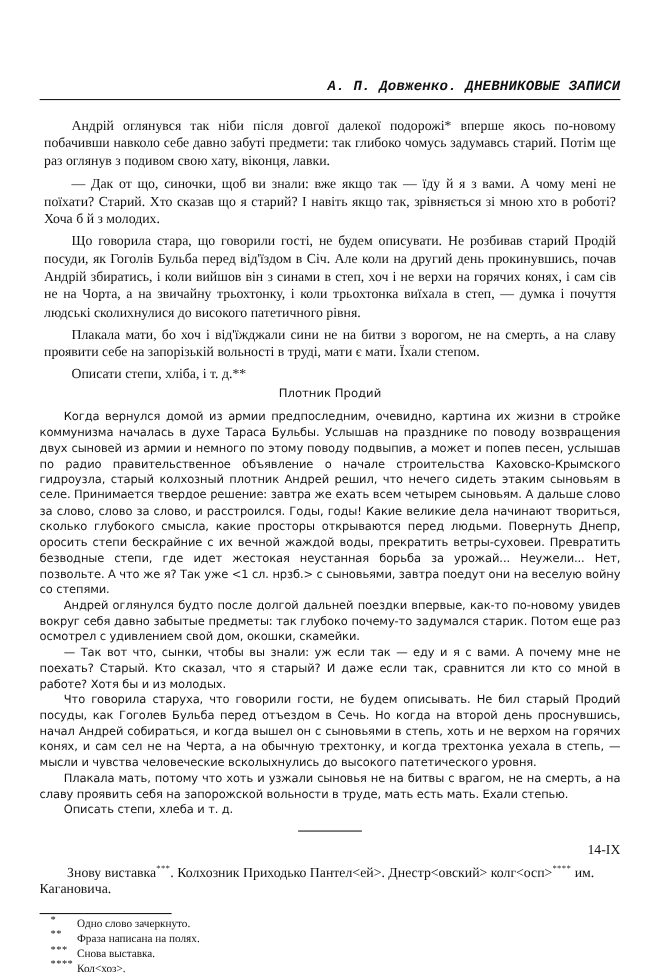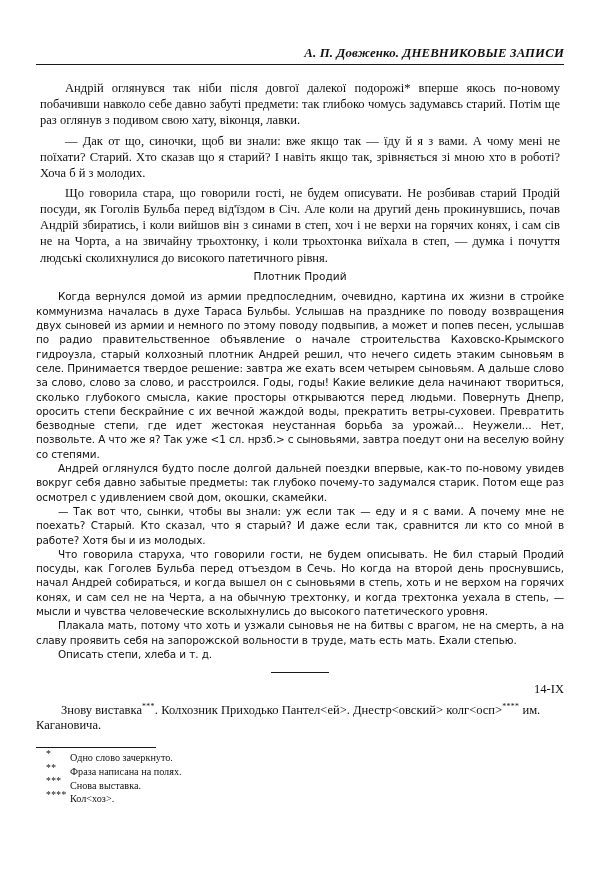--- a/index.html
+++ b/index.html
@@ -19,21 +19,22 @@
   .page {
     position: relative;
     width: 600px;
     height: 888px;
     box-sizing: border-box;
     padding: 0 36px;
   }
 
   
   .runhead-zone {
-    padding-top: 46px;
+    padding-top: 72px;
+    font-family: Liberation Mono, monospace;
   }
   .runhead {
     text-align: right;
     font-style: italic;
     font-weight: bold;
     font-size: 12.8px;
     letter-spacing: 0.15px;
     line-height: 1.1;
     white-space: nowrap;
   }
@@ -169,20 +170,22 @@
 
   <div class="runhead-zone">
     <div class="runhead">А. П. Довженко. ДНЕВНИКОВЫЕ ЗАПИСИ</div>
     <hr class="runhead-rule">
   </div>
 
   <div class="uk-block">
     <p><span>Андрій оглянувся так ніби після довгої далекої подорожі* вперше якось по-новому побачивши навколо себе давно забуті предмети: так глибоко чомусь задумавсь старий. Потім ще раз оглянув з подивом свою хату, віконця, лавки.</span></p>
     <p><span>— Дак от що, синочки, щоб ви знали: вже якщо так — їду й я з вами. А чому мені не поїхати? Старий. Хто сказав що я старий? І навіть якщо так, зрівняється зі мною хто в роботі? Хоча б й з молодих.</span></p>
     <p><span>Що говорила стара, що говорили гості, не будем описувати. Не розбивав старий Продій посуди, як Гоголів Бульба перед від'їздом в Січ. Але коли на другий день прокинувшись, почав Андрій збиратись, і коли вийшов він з синами в степ, хоч і не верхи на горячих конях, і сам сів не на Чорта, а на звичайну трьохтонку, і коли трьохтонка виїхала в степ, — думка і почуття людські сколихнулися до високого патетичного рівня.</span></p>
+    <p><span>Плакала мати, бо хоч і від'їжджали сини не на битви з ворогом, не на смерть, а на славу проявити себе на запорізькій вольності в труді, мати є мати. Їхали степом.</span></p>
+    <p><span>Описати степи, хліба, і т. д.**</span></p>
   </div>
 
   <div class="subtitle">Плотник Продий</div>
 
   <div class="ru-block">
     <p><span>Когда вернулся домой из армии предпоследним, очевидно, картина их жизни в стройке коммунизма началась в духе Тараса Бульбы. Услышав на празднике по поводу возвращения двух сыновей из армии и немного по этому поводу подвыпив, а может и попев песен, услышав по радио правительственное объявление о начале строительства Каховско-Крымского гидроузла, старый колхозный плотник Андрей решил, что нечего сидеть этаким сыновьям в селе. Принимается твердое решение: завтра же ехать всем четырем сыновьям. А дальше слово за слово, слово за слово, и расстроился. Годы, годы! Какие великие дела начинают твориться, сколько глубокого смысла, какие просторы открываются перед людьми. Повернуть Днепр, оросить степи бескрайние с их вечной жаждой воды, прекратить ветры-суховеи. Превратить безводные степи, где идет жестокая неустанная борьба за урожай... Неужели... Нет, позвольте. А что же я? Так уже &lt;1 сл. нрзб.&gt; с сыновьями, завтра поедут они на веселую войну со степями.</span></p>
     <p><span>Андрей оглянулся будто после долгой дальней поездки впервые, как-то по-новому увидев вокруг себя давно забытые предметы: так глубоко почему-то задумался старик. Потом еще раз осмотрел с удивлением свой дом, окошки, скамейки.</span></p>
     <p><span>— Так вот что, сынки, чтобы вы знали: уж если так — еду и я с вами. А почему мне не поехать? Старый. Кто сказал, что я старый? И даже если так, сравнится ли кто со мной в работе? Хотя бы и из молодых.</span></p>
     <p><span>Что говорила старуха, что говорили гости, не будем описывать. Не бил старый Продий посуды, как Гоголев Бульба перед отъездом в Сечь. Но когда на второй день проснувшись, начал Андрей собираться, и когда вышел он с сыновьями в степь, хоть и не верхом на горячих конях, и сам сел не на Черта, а на обычную трехтонку, и когда трехтонка уехала в степь, — мысли и чувства человеческие всколыхнулись до высокого патетического уровня.</span></p>
     <p><span>Плакала мать, потому что хоть и узжали сыновья не на битвы с врагом, не на смерть, а на славу проявить себя на запорожской вольности в труде, мать есть мать. Ехали степью.</span></p>

